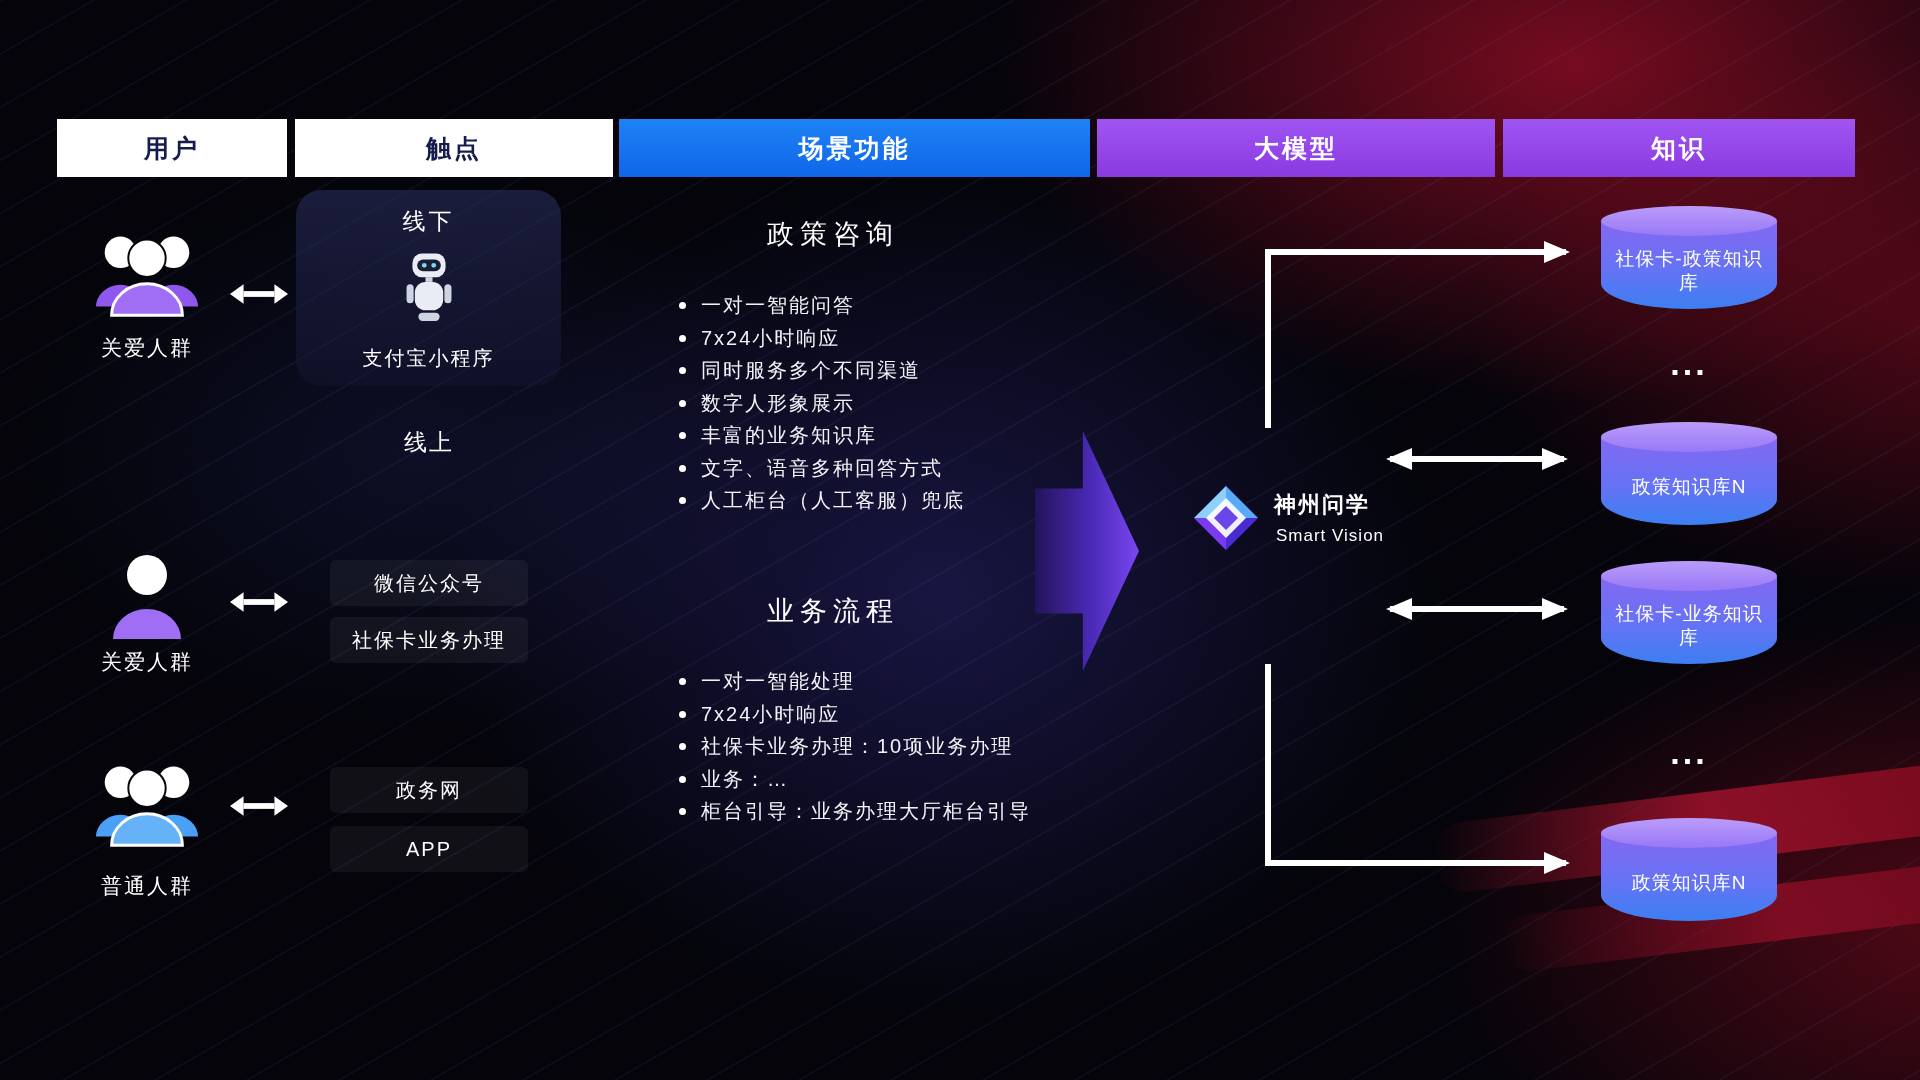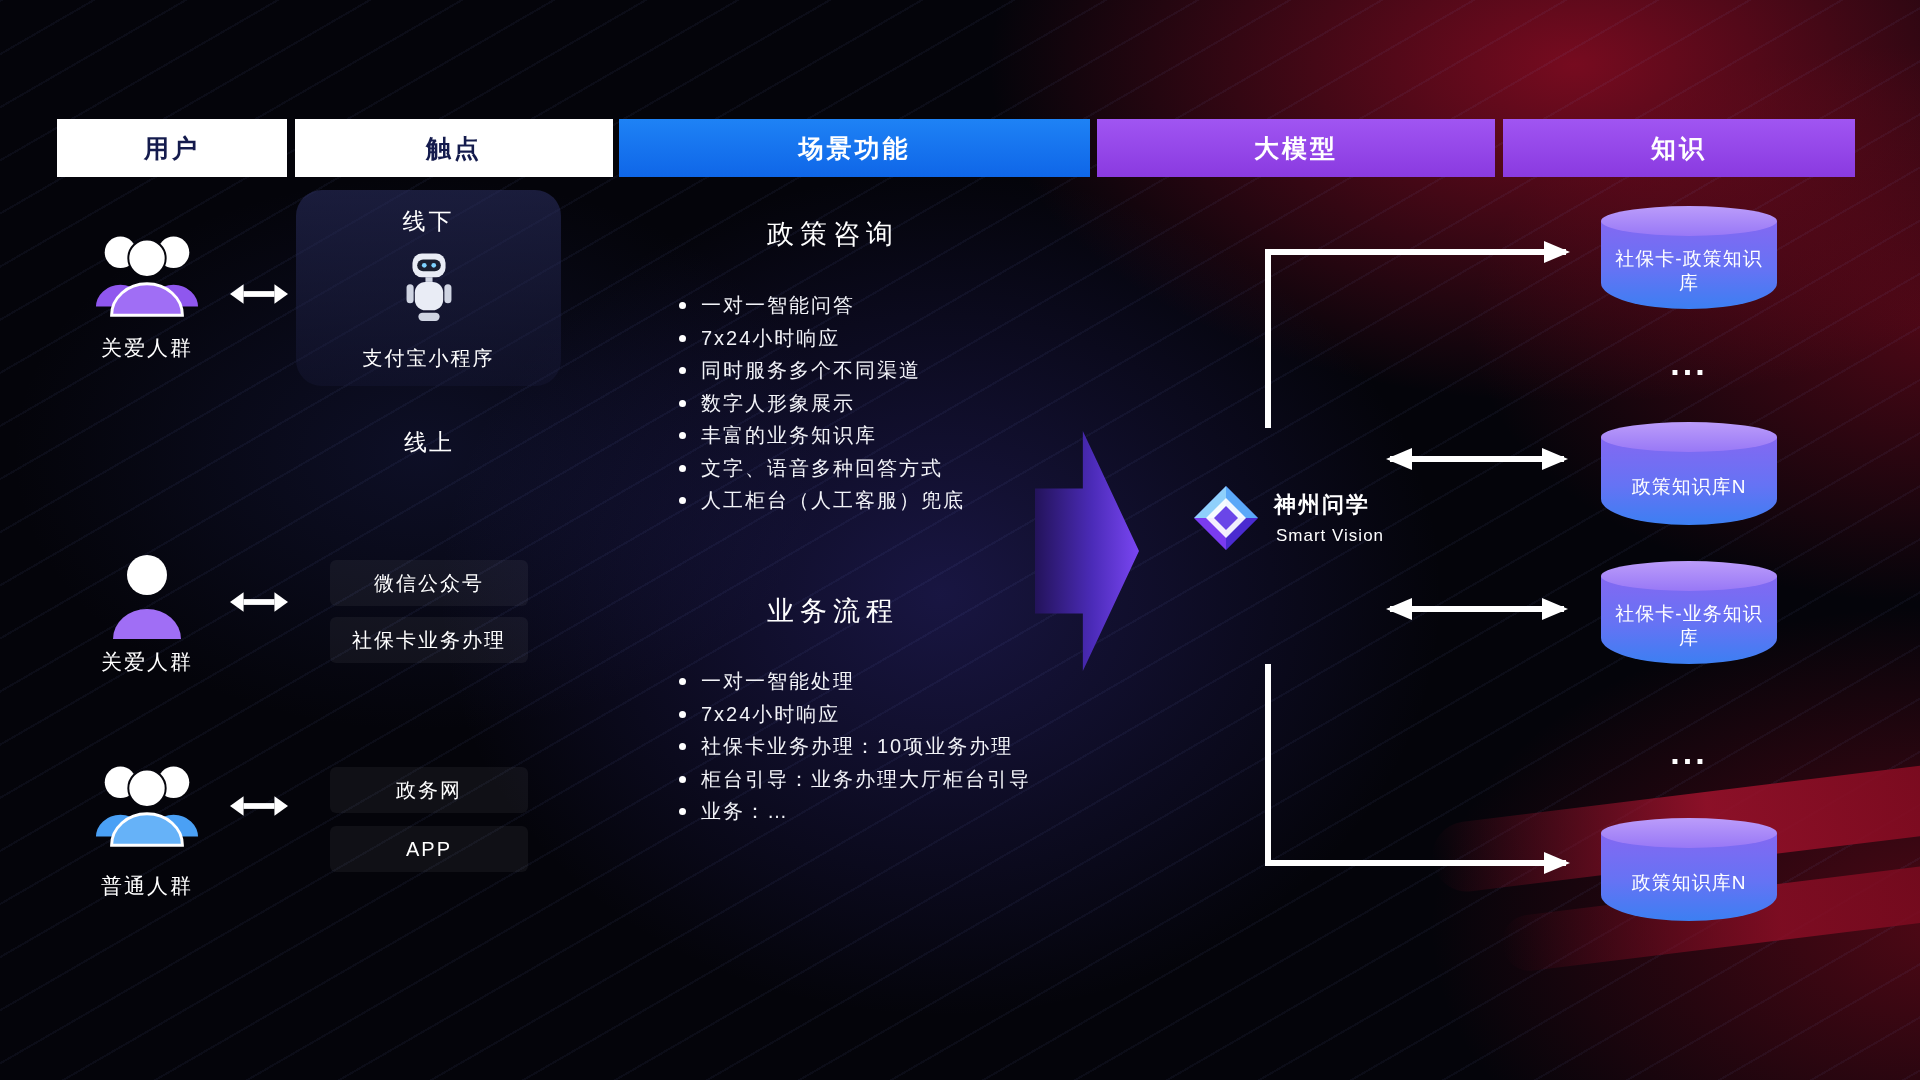--- a/index.html
+++ b/index.html
@@ -208,22 +208,22 @@
     <li>丰富的业务知识库</li>
     <li>文字、语音多种回答方式</li>
     <li>人工柜台（人工客服）兜底</li>
   </ul>
 
   <div class="sec-title" style="left:673px; top:593px;">业务流程</div>
   <ul class="blist" style="left:677px; top:665px;">
     <li>一对一智能处理</li>
     <li>7x24小时响应</li>
     <li>社保卡业务办理：10项业务办理</li>
+    <li>业务：…</li>
     <li>柜台引导：业务办理大厅柜台引导</li>
-    <li>业务：…</li>
   </ul>
 
   <div class="big-arrow"></div>
 
   <div class="abs" style="left:1192px; top:484px; z-index:3;">
     <svg viewBox="0 0 68 68" width="68" height="68">
       <polygon points="34,2 66,34 34,66 2,34" fill="#2b1f7a"></polygon>
       <polygon points="34,2 66,34 34,34" fill="#5aa8f8"></polygon>
       <polygon points="34,2 34,34 2,34" fill="#8fd0fb"></polygon>
       <polygon points="2,34 34,34 34,66" fill="#7a3bf0"></polygon>

